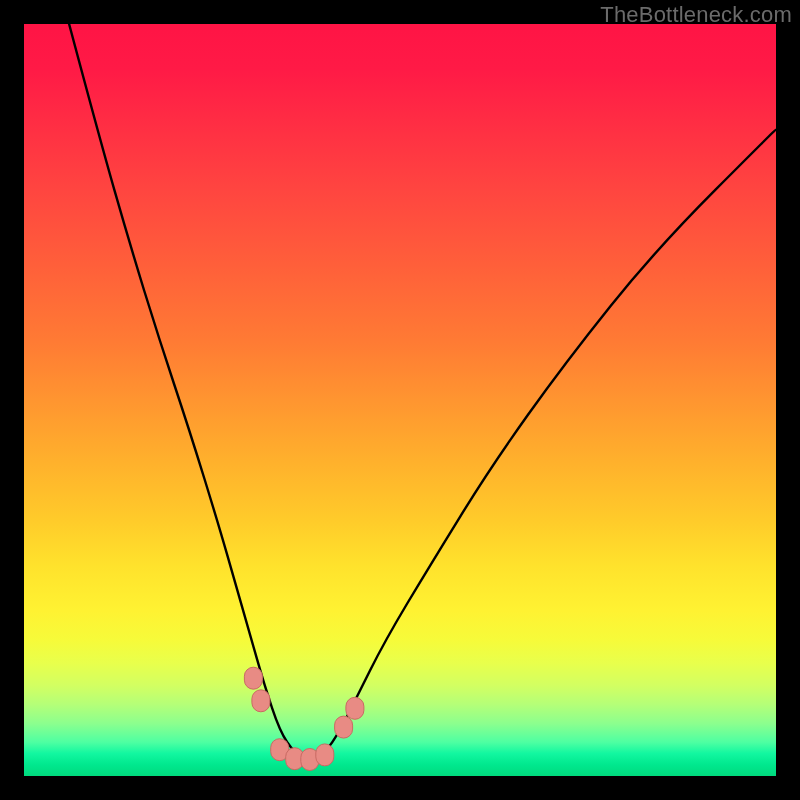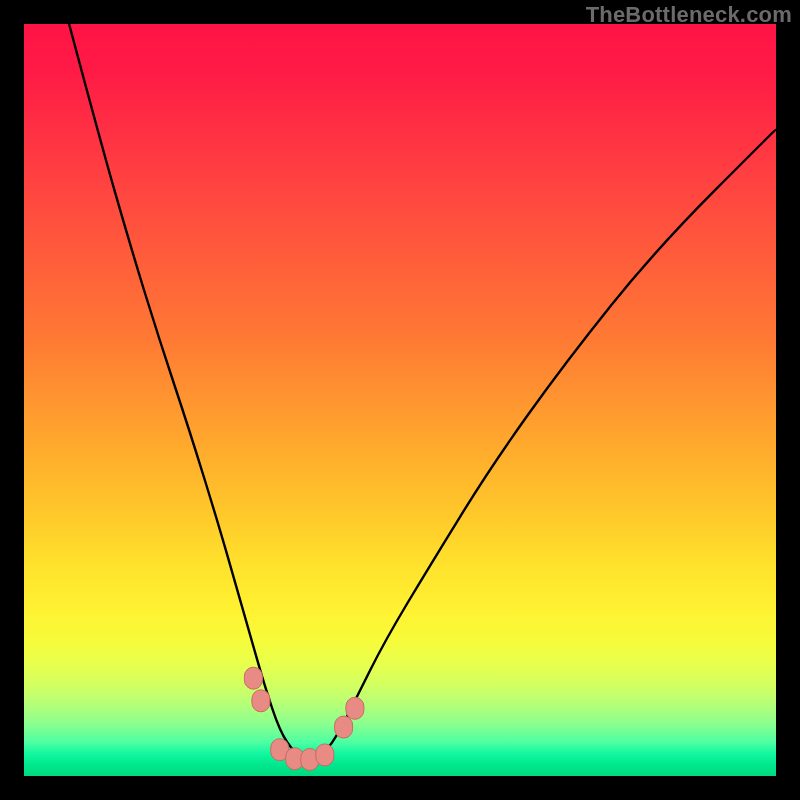--- a/index.html
+++ b/index.html
@@ -51,21 +51,21 @@
       #00e88e 98.5%,
       #00da7d 100%
     );
   }
   .watermark {
     position: absolute;
     top: 2px;
     right: 8px;
     color: #6b6b6b;
     font-size: 22px;
-    font-weight: 700;
+    font-weight: 400;
     letter-spacing: 0.2px;
     user-select: none;
   }
   svg.curve {
     position: absolute;
     inset: 0;
   }
 </style>
 </head>
 <body>

